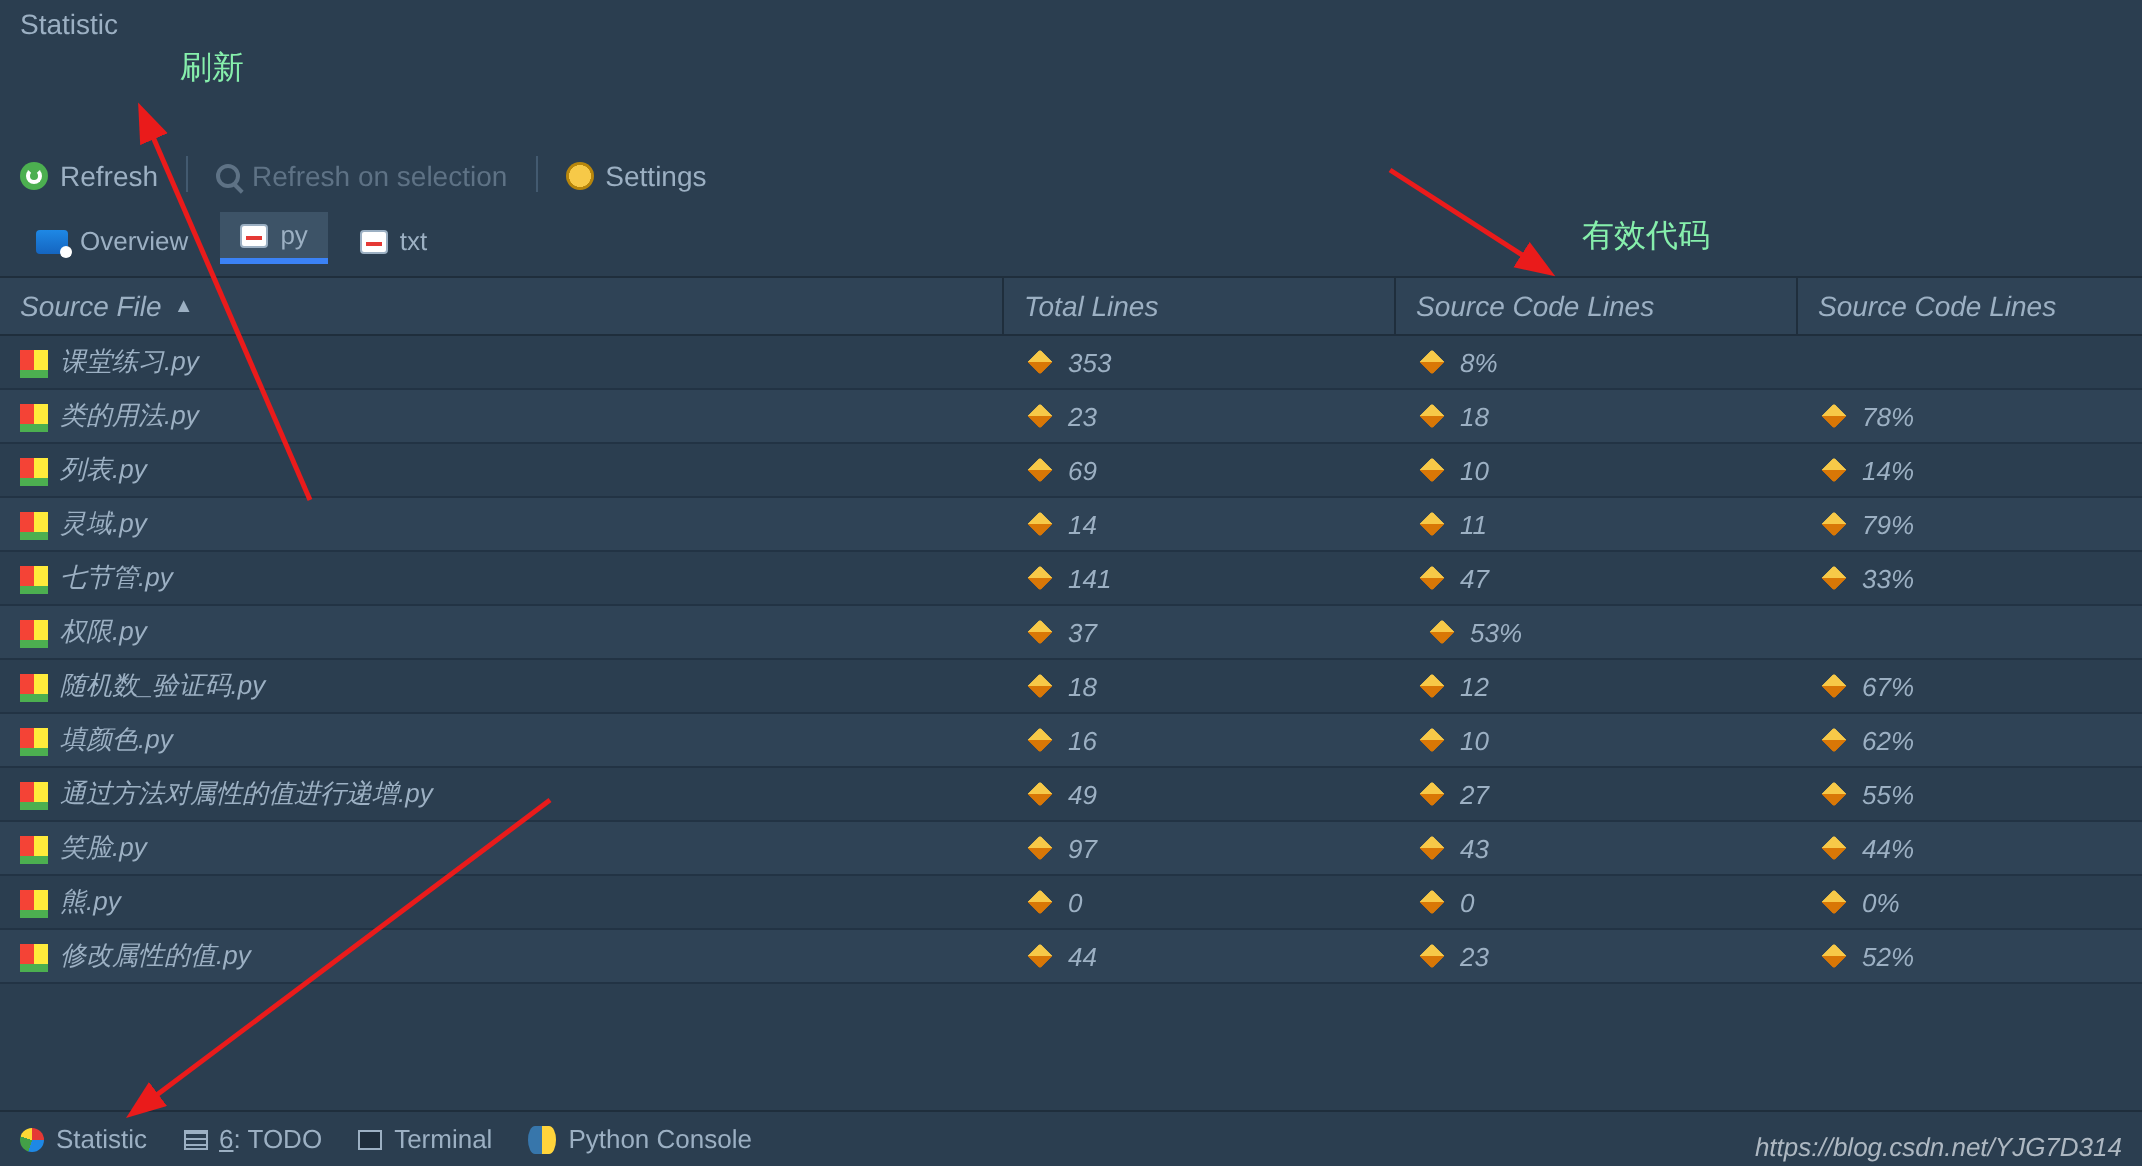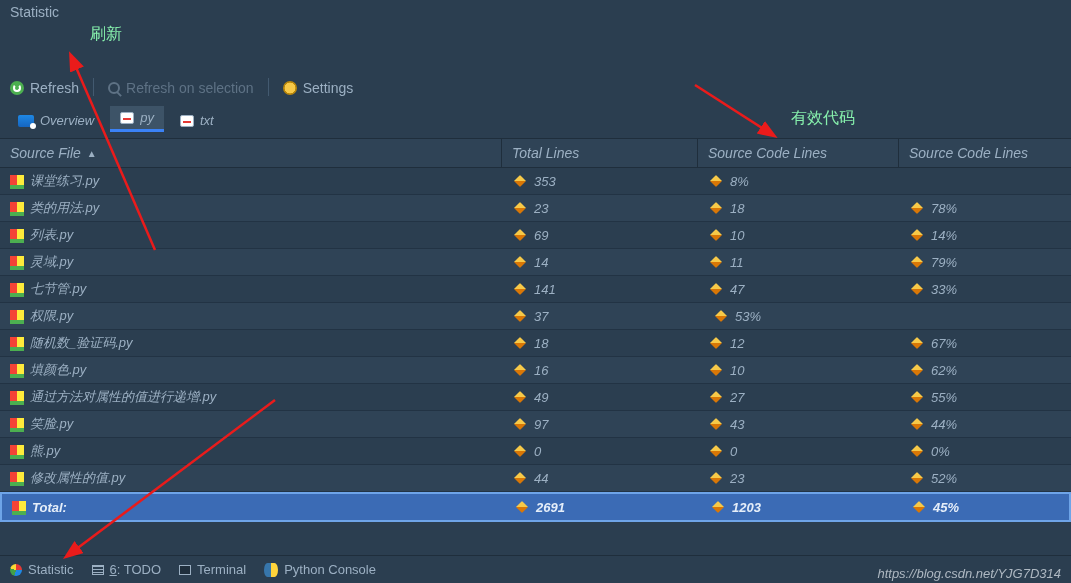--- a/index.html
+++ b/index.html
@@ -24,21 +24,21 @@
   }
   .tool-btn.disabled { color: #5e7285; }
   .sep { width: 1px; height: 18px; background: #435a70; }
   .icon { display:inline-flex; align-items:center; justify-content:center; }
   .refresh-ic { width:14px; height:14px; border-radius:50%; background:#4caf50; position:relative; }
   .refresh-ic::after { content:""; position:absolute; inset:3px; border:2px solid #fff; border-top-color:transparent; border-radius:50%; }
   .search-ic { width:12px; height:12px; border:2px solid #5e7285; border-radius:50%; position:relative; }
   .search-ic::after { content:""; position:absolute; width:6px; height:2px; background:#5e7285; bottom:-3px; right:-4px; transform:rotate(45deg); }
   .gear-ic { width:14px; height:14px; border-radius:50%; background:radial-gradient(circle,#f7c948 55%, #b8860b 56%); }
 
-  .tabs { display:flex; gap:6px; padding: 0 0 6px 8px; align-items:flex-end;font-style:italic; }
+  .tabs { display:flex; gap:6px; padding: 0 0 6px 8px; align-items:flex-end; }
   .tab { padding: 4px 10px; display:flex; align-items:center; gap:6px; color:#9cb0c3; cursor:pointer; }
   .tab.active { background:#3d5367; border-bottom: 3px solid #3b82f6; }
   .tab-ic { width:14px; height:12px; background:#fff; border:1px solid #9cb0c3; position:relative; border-radius:2px;}
   .tab-ic::after { content:""; position:absolute; left:2px; right:2px; top:5px; height:2px; background:#e53935; }
   .ov-ic { width:16px; height:12px; background: linear-gradient(#1e88e5,#1565c0); border-radius:2px; position:relative;}
   .ov-ic::after{content:""; position:absolute; right:-2px; bottom:-2px; width:6px; height:6px; border-radius:50%; background:#fff;}
 
   .table { width:100%;font-style:italic; }
   .thead { display:flex; background:#2b3e50; border-top:1px solid #1f2e3c; border-bottom:1px solid #1f2e3c; }
   .th {
@@ -443,44 +443,20 @@
         </div>
         <div class="cell c4">
           <span class="pencil-wrap">
             <span class="pencil-ic"></span>
           </span>
           <span>52%</span>
         </div>
       </div>
     </div>
 
-  <div class="total-bar">
-    <div class="cell c1">
-      <span class="file-ic"></span>
-      <span>Total:</span>
-    </div>
-    <div class="cell c2">
-      <span class="pencil-wrap">
-          <span class="pencil-ic"></span>
-        </span>
-      <span>2691</span>
-    </div>
-    <div class="cell c3">
-      <span class="pencil-wrap">
-          <span class="pencil-ic"></span>
-        </span>
-      <span>1203</span>
-    </div>
-    <div class="cell c4">
-      <span class="pencil-wrap">
-          <span class="pencil-ic"></span>
-        </span>
-      <span>45%</span>
-    </div>
-  </div>
 </div>
 
 <div class="bottom-bar">
   <div class="bt-item">
     <span class="stat-ic"></span>
     <span>Statistic</span>
   </div>
   <div class="bt-item">
     <span class="todo-ic"></span>
     <span><span class="underline">6</span><span>: TODO</span></span>

